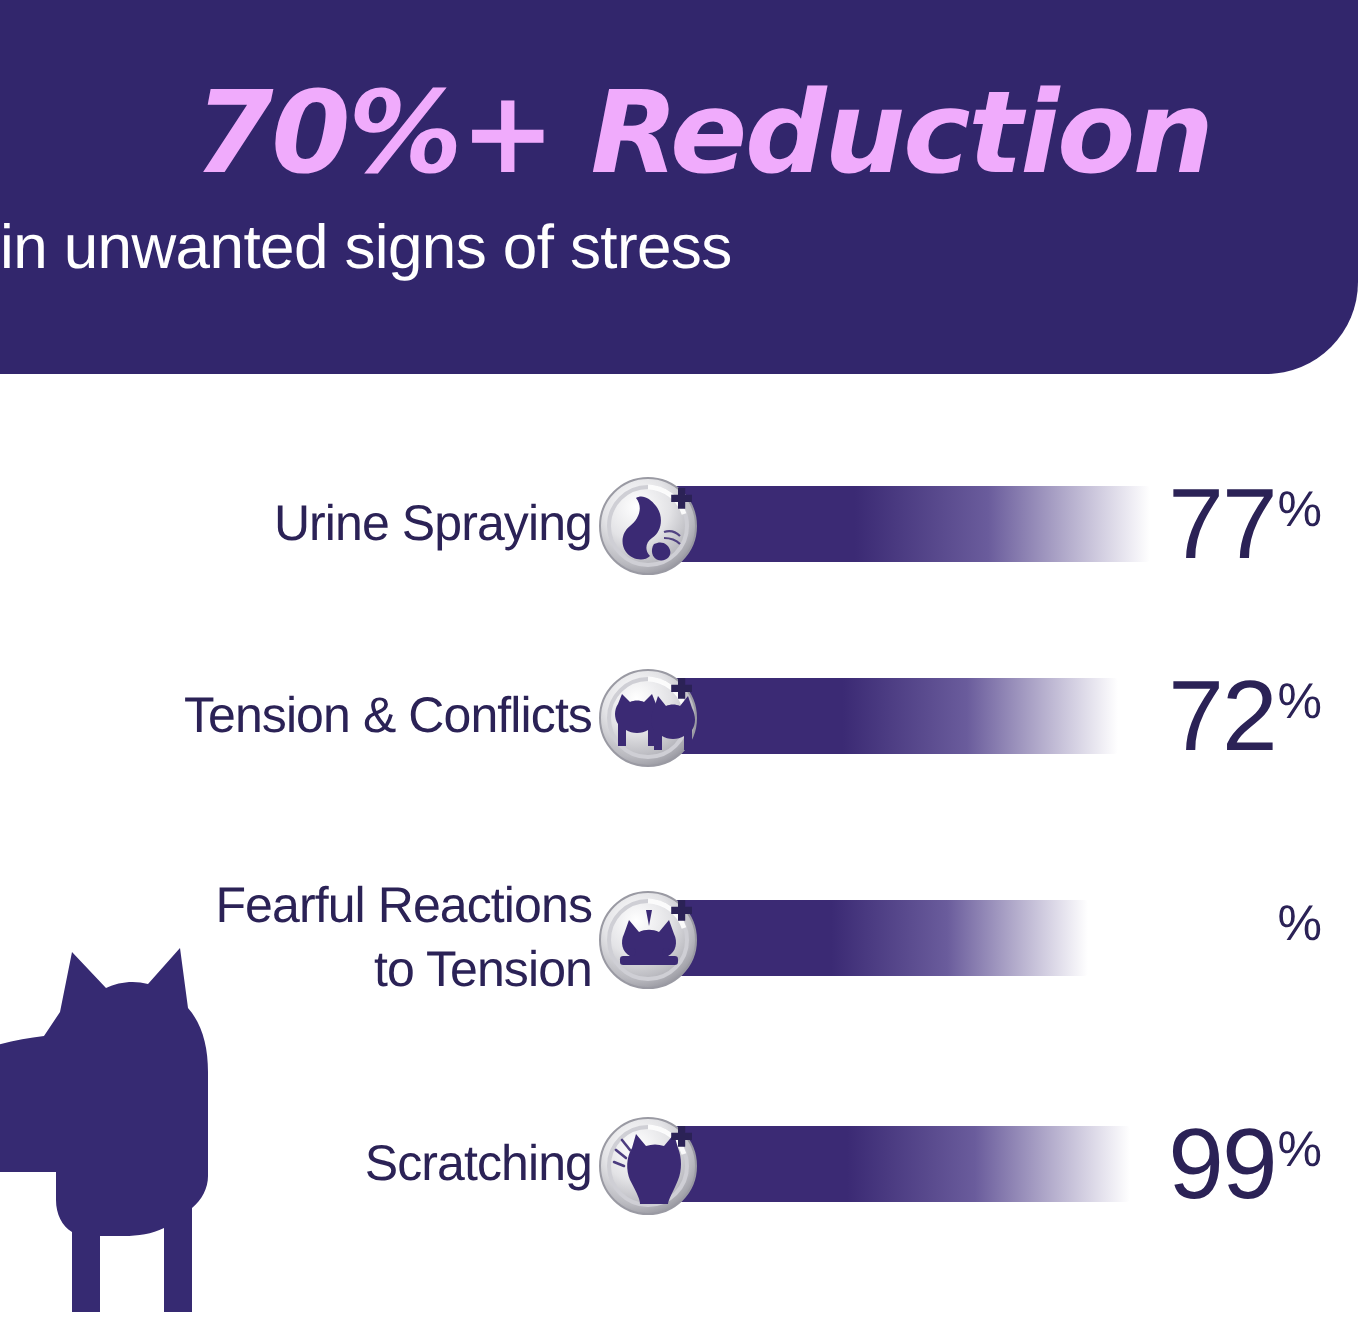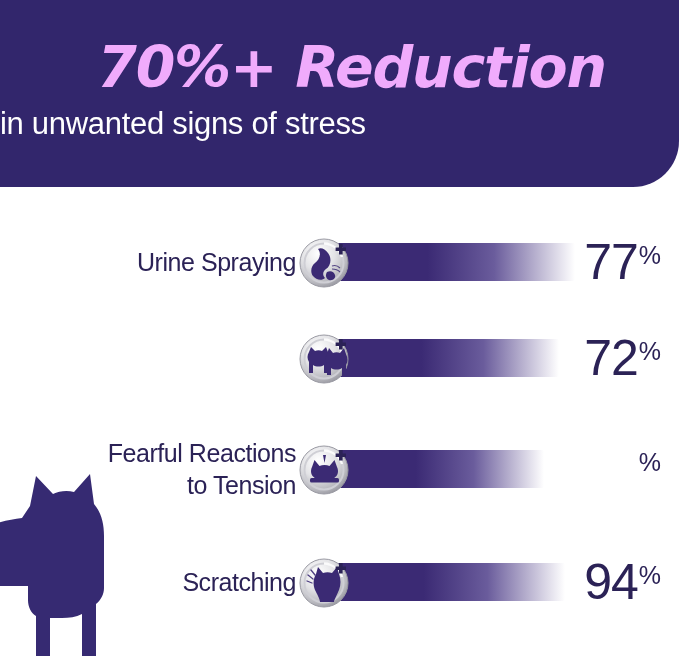--- a/index.html
+++ b/index.html
@@ -218,20 +218,23 @@
         <div class="bar-fill" style="background:linear-gradient(90deg,#3b2a74 0%,#3b2a74 38%,#6a5c9c 66%,#b5aecd 83%,#ffffff 100%)"></div>
       </div>
 
       <div class="pct">
         <span class="pct-num">77</span>
         <span class="pct-sign">%</span>
       </div>
     </div>
 
     <div class="row row-1">
+      <div class="row-label">
+        <span class="lbl-line">Tension &amp; Conflicts</span>
+      </div>
 
       <svg class="medallion" viewBox="0 0 53 53" xmlns="http://www.w3.org/2000/svg">
         <defs>
           <radialGradient id="chrome1" cx="38%" cy="30%" r="78%">
             <stop offset="0%" stop-color="#ffffff"></stop>
             <stop offset="45%" stop-color="#e3e3e6"></stop>
             <stop offset="78%" stop-color="#b9b9bf"></stop>
             <stop offset="100%" stop-color="#8e8e97"></stop>
           </radialGradient>
         </defs>
@@ -317,19 +320,19 @@
           <path d="M9,25 l5,2"></path>
         </g>
         <path d="M41,7 h3.6 v3.4 h3.4 v3.6 h-3.4 v3.4 h-3.6 v-3.4 h-3.4 v-3.6 h3.4 z" fill="#2b2256"></path>
       </svg>
 
       <div class="bar-track" style="width:228px">
         <div class="bar-fill" style="background:linear-gradient(90deg,#3b2a74 0%,#3b2a74 38%,#6a5c9c 66%,#b5aecd 83%,#ffffff 100%)"></div>
       </div>
 
       <div class="pct">
-        <span class="pct-num">94</span>
+        <span class="pct-num">99</span>
         <span class="pct-sign">%</span>
       </div>
     </div>
 
   </div>
 </div>
 
 </body></html>

